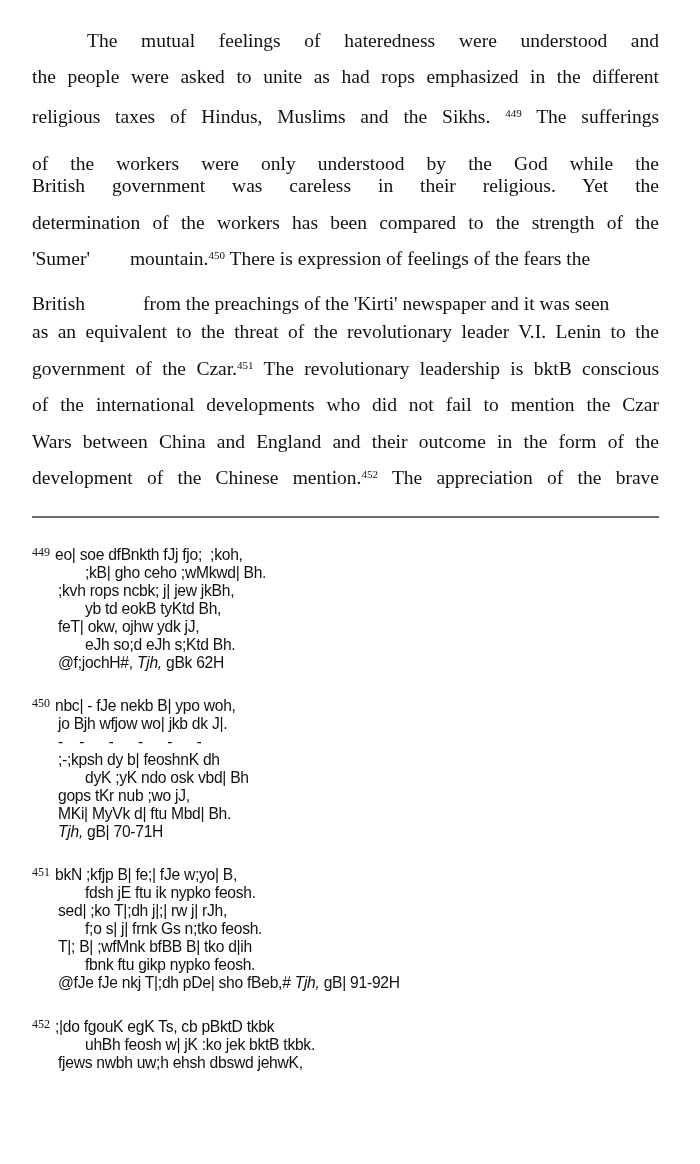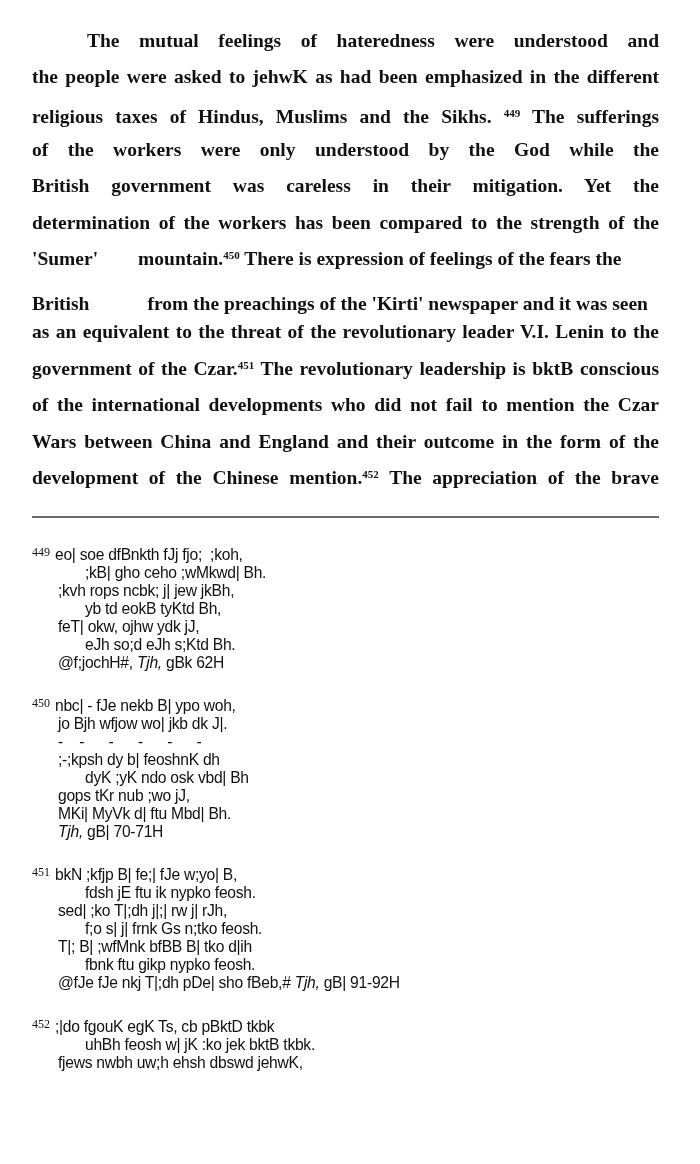--- a/index.html
+++ b/index.html
@@ -1,21 +1,21 @@
 <!DOCTYPE html>
 <html><head>
 <meta charset="utf-8">
 <style>
   html, body { margin: 0; padding: 0; background: #ffffff; }
   body { width: 700px; height: 1164px; position: relative; overflow: hidden; color: #111; }
   .page { position: absolute; left: 0; top: 0; width: 700px; height: 1164px; }
   .body-line {
     position: absolute; left: 32px; width: 627px;
     font-family: "Liberation Serif", serif; font-size: 19.5px; line-height: 24px;
-    white-space: nowrap; text-align: justify; text-align-last: justify; font-weight: bold;
+    white-space: nowrap; text-align: justify; text-align-last: justify;
   }
   .body-line.indent { left: 87px; width: 572px; }
   .body-line.left { text-align: center; text-align-last: left; }
   sup { font-size: 11px; vertical-align: top; position: relative; top: -4px; }
   .gap { display: inline-block; }
   .rule { position: absolute; left: 32px; width: 627px; top: 516px; height: 2px; background: #6a6a6a; }
   .fn-num {
     position: absolute; font-family: "Liberation Serif", serif; font-size: 12px; line-height: 12px; left: 32px;
   }
   .fn-line {
@@ -27,24 +27,24 @@
   .fn-line.l3 { left: 85px; }
   .fn-line .it { font-style: italic; }
 </style>
 </head>
 <body>
 
 <div class="page">
 
   <div>
     <div class="body-line indent" style="top:29px">The mutual feelings of hateredness were understood and</div>
-    <div class="body-line" style="top:65px">the people were asked to jehwK as had been emphasized in the different</div>
+    <div class="body-line" style="top:65px">the people were asked to unite as had rops emphasized in the different</div>
     <div class="body-line" style="top:105px"><span>religious taxes of Hindus, Muslims and the Sikhs. </span><sup>449</sup><span>  The sufferings</span></div>
-    <div class="body-line" style="top:138px">of the workers were only understood by the God while the</div>
-    <div class="body-line" style="top:174px">British government was careless in their mitigation.  Yet the</div>
+    <div class="body-line" style="top:152px">of the workers were only understood by the God while the</div>
+    <div class="body-line" style="top:174px">British government was careless in their religious.  Yet the</div>
     <div class="body-line" style="top:211px">determination of the workers has been compared to the strength of the</div>
     <div class="body-line left" style="top:247px"><span>'Sumer'</span><span class="gap" style="width:40px"></span><span>mountain.</span><sup>450</sup><span>  There is expression of feelings of the fears the</span></div>
     <div class="body-line left" style="top:292px"><span>British</span><span class="gap" style="width:58px"></span><span>from the preachings of the 'Kirti' newspaper and it was seen</span></div>
     <div class="body-line" style="top:320px">as an equivalent to the threat of the revolutionary leader V.I. Lenin to the</div>
     <div class="body-line" style="top:357px"><span>government of the Czar.</span><sup>451</sup><span> The revolutionary leadership is bktB conscious</span></div>
     <div class="body-line" style="top:393px">of the international developments who did not fail to mention the Czar</div>
     <div class="body-line" style="top:430px">Wars between China and England and their outcome in the form of the</div>
     <div class="body-line" style="top:466px"><span>development of the Chinese mention.</span><sup>452</sup><span>  The appreciation of the brave</span></div>
   </div>
 

